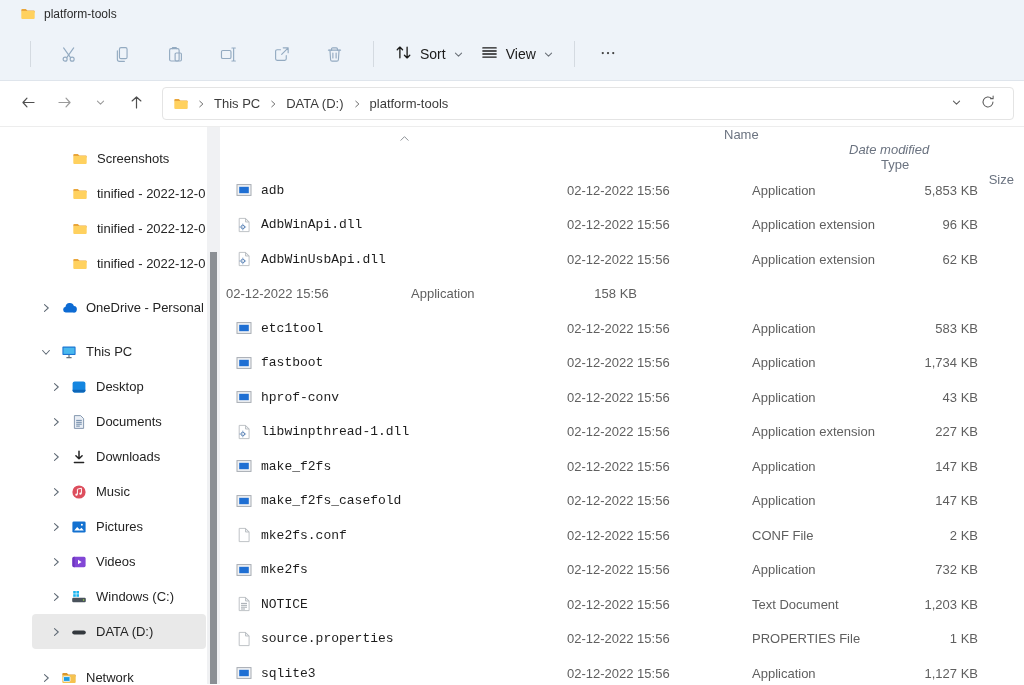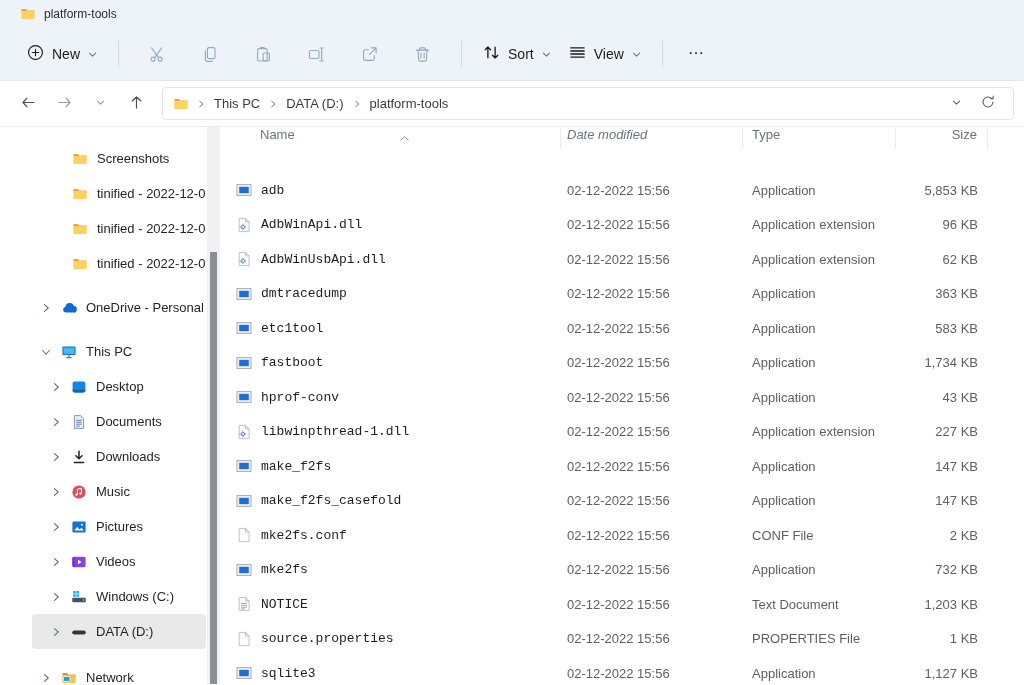--- a/index.html
+++ b/index.html
@@ -44,21 +44,21 @@
   .side-item.ind2 { padding-left:40px; }
   .side-item .chev { width:15px; flex:none; color:#5f6a75; display:flex; }
   .side-item .icn { width:19px; height:16px; flex:none; display:flex; align-items:center; }
   .side-item .lbl { white-space:nowrap; }
   .side-item.selected { background:var(--selected-bg); }
   .sb-track { position:absolute; top:0; right:0; bottom:0; width:13px; background:#f0f1f3; }
   .sb-thumb { position:absolute; top:125px; left:3px; width:7px; height:432px; background:var(--scroll-thumb); }
 
   .content { flex:1; position:relative; background:#fff; }
   .sort-caret { position:absolute; top:4px; left:178px; color:#8a8f95; }
-  .cols-header { display:flex; align-items:flex-start; height:40px; font-size:13px; color:var(--header-text); }
+  .cols-header { display:flex; align-items:flex-end; height:40px; font-size:13px; color:var(--header-text);flex-direction:column; }
   .h-name { width:340px; padding-left:40px; }
   .h-date { width:181px; padding-left:6px;font-style:italic; }
   .h-type { width:152px; padding-left:9px; }
   .h-size { width:91px; text-align:right; padding-right:10px; }
   .csep { width:1px; height:22px; background:#ececec; }
 
   .rows { margin-top:6px; }
   .row { display:flex; align-items:center; height:34.5px; font-size:13px; }
   .c-name { width:341px; display:flex; align-items:center; gap:9px; padding-left:16px; color:var(--text-primary);font-family:Liberation Mono, monospace; }
   .c-name .icn { width:16px; height:16px; flex:none; display:flex; }
@@ -77,32 +77,20 @@
           <svg width="16" height="16" viewBox="0 0 16 16">
             <path d="M1.3 5.5V4c0-.6.5-1.1 1.1-1.1h3.4l1.6 1.6h6.2c.6 0 1.1.5 1.1 1.1v.9z" fill="#e9a63c"></path>
             <rect x="1.3" y="5" width="13.4" height="8" rx="1.1" fill="#ffd15f"></rect>
           </svg>
         </span>
       <span>platform-tools</span>
     </div>
   </div>
 
   <div class="toolbar">
-    <button class="tool-btn">
-      <span><svg width="19" height="19" viewBox="0 0 20 20" fill="none" stroke="currentColor" stroke-linecap="round" stroke-linejoin="round" stroke-width="1.2">
-            <circle cx="10" cy="10" r="7.3"></circle>
-            <path d="M10 6.6v6.8M6.6 10h6.8"></path>
-          </svg></span>
-      <span>New</span>
-      <span class="cd">
-          <svg width="11" height="11" viewBox="0 0 16 16" fill="none" stroke="currentColor" stroke-linecap="round" stroke-linejoin="round" stroke-width="1.5">
-            <path d="M3.5 6 8 10.5 12.5 6"></path>
-          </svg>
-        </span>
-    </button>
     <div class="vsep"></div>
     <div id="action-icons" style="display:flex">
         <button class="act">
           <span>
             <svg width="19" height="19" viewBox="0 0 20 20" fill="none" stroke="currentColor" stroke-linecap="round" stroke-linejoin="round" stroke-width="1.2">
               <circle cx="5.4" cy="14.9" r="2.1"></circle>
               <circle cx="12.8" cy="14.9" r="2.1"></circle>
               <path d="M7.1 13.3 14.4 3M11.1 13.3 3.8 3"></path>
             </svg>
           </span>
@@ -511,32 +499,23 @@
                   <path d="M6.8 7.7v-1M6.8 12.3v1M4.5 10h-1M9.1 10h1" stroke="#5e86b8" stroke-width=".9"></path>
                 </svg>
               </span>
               <span>AdbWinUsbApi.dll</span>
             </div>
             <div class="c-date">02-12-2022 15:56</div>
             <div class="c-type">Application extension</div>
             <div class="c-size">62 KB</div>
           </div>
           <div class="row">
-            <div class="c-name">
-              <span class="icn">
-                <svg width="16" height="16" viewBox="0 0 16 16">
-                  <rect x="1" y="2.6" width="14" height="10.8" fill="#f2f3f5" stroke="#a6abb2"></rect>
-                  <rect x="3.2" y="4.8" width="9.6" height="6.4" fill="#1f6fd3"></rect>
-                </svg>
-              </span>
-              <span>dmtracedump</span>
-            </div>
-            <div class="c-date">02-12-2022 15:56</div>
-            <div class="c-type">Application</div>
-            <div class="c-size">363 KB</div>
+            <div class="c-date">02-12-2022 15:56</div>
+            <div class="c-type">Application</div>
+            <div class="c-size">158 KB</div>
           </div>
           <div class="row">
             <div class="c-name">
               <span class="icn">
                 <svg width="16" height="16" viewBox="0 0 16 16">
                   <rect x="1" y="2.6" width="14" height="10.8" fill="#f2f3f5" stroke="#a6abb2"></rect>
                   <rect x="3.2" y="4.8" width="9.6" height="6.4" fill="#1f6fd3"></rect>
                 </svg>
               </span>
               <span>etc1tool</span>

